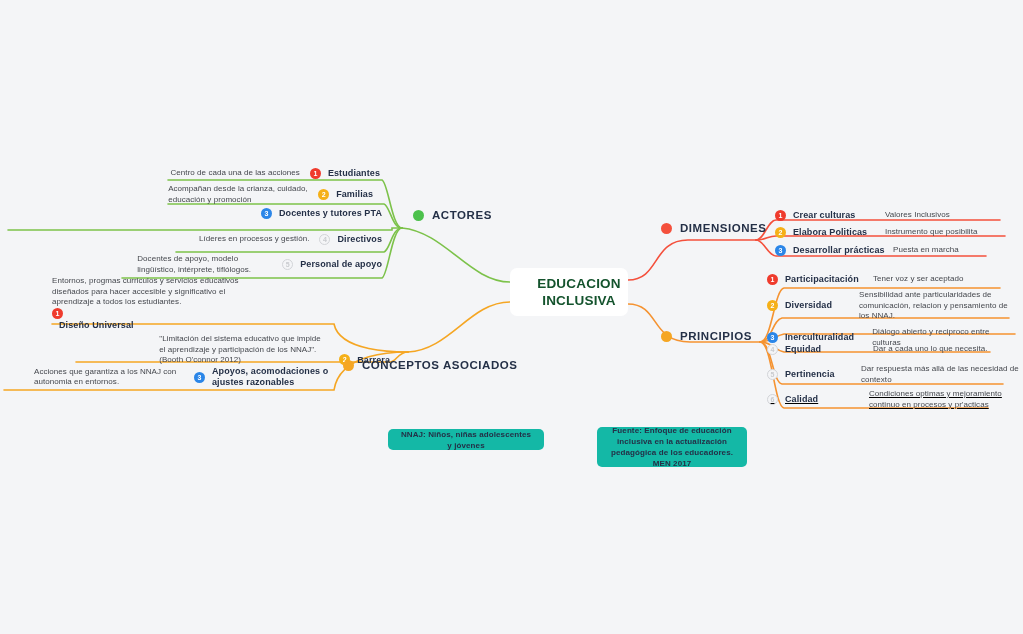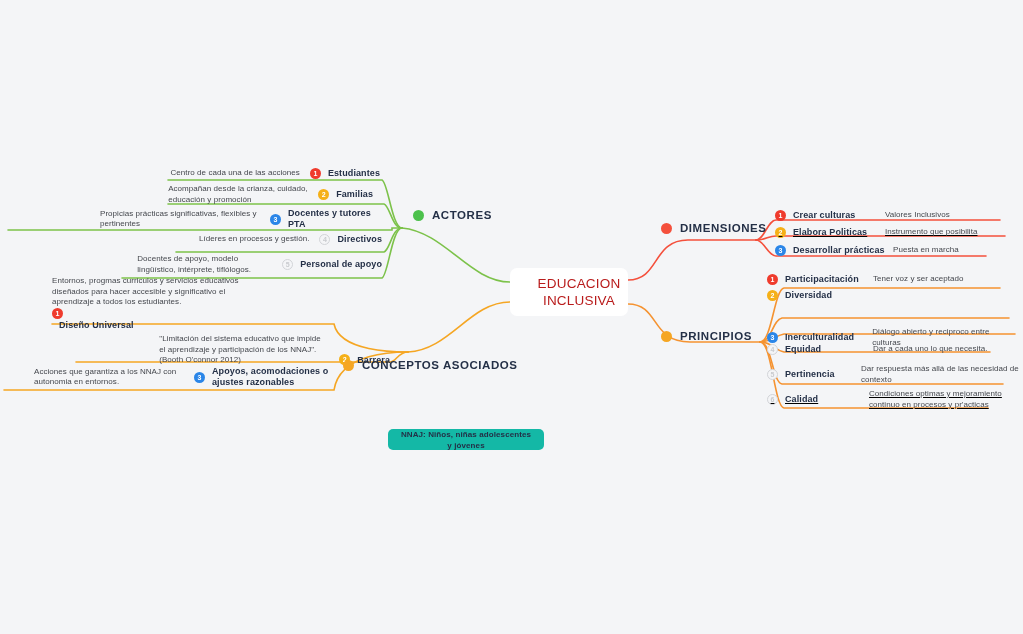--- a/index.html
+++ b/index.html
@@ -28,23 +28,23 @@
     left: 510px; top: 268px;
     width: 118px; height: 48px;
     background: #ffffff;
     border-radius: 7px;
     display: flex; flex-direction: column;
     align-items: center; justify-content: center;
     z-index: 6;
   }
   .center-node .l1, .center-node .l2 {
     font-size: 13.5px;
-    font-weight: normal;
+    font-weight: bold;
     letter-spacing: .2px;
-    color: #b91c1c;
+    color: #14532d;
     line-height: 17px;
     margin-left: 20px;
   }
 
   
   .branch-head {
     position: absolute;
     display: flex; align-items: center;
     gap: 8px;
     z-index: 5;
@@ -194,21 +194,20 @@
     <span class="title">Estudiantes</span>
   </div>
 
   <div class="leaf left-desc" style="left:161px; top:184px; width:212px; justify-content:flex-end;">
     <span class="desc" style="max-width:140px">Acompañan desde la crianza, cuidado, educación y promoción</span>
     <span class="badge" style="background:#f5b018">2</span>
     <span class="title">Familias</span>
   </div>
 
   <div class="leaf left-desc" style="left:100px; top:208px; width:282px; justify-content:flex-end;">
-    <span class="desc" style="max-width:160px">Propicias prácticas significativas, flexibles y pertinentes</span>
     <span class="badge" style="background:#2b86e8">3</span>
     <span class="title">Docentes y tutores PTA</span>
   </div>
 
   <div class="leaf left-desc" style="left:176px; top:234px; width:206px; justify-content:flex-end;">
     <span class="desc">Líderes en procesos y gestión.</span>
     <span class="badge pale">4</span>
     <span class="title">Directivos</span>
   </div>
 
@@ -235,41 +234,42 @@
     <span class="badge" style="background:#2b86e8">3</span>
     <span class="title" style="max-width:122px">Apoyos, acomodaciones o ajustes razonables</span>
   </div>
 
   <div class="leaf" style="left:775px; top:210px; width:232px;">
     <span class="badge" style="background:#ef3b2d">1</span>
     <span class="title" style="width:92px">Crear culturas</span>
     <span class="desc">Valores Inclusivos</span>
   </div>
 
-  <div class="leaf" style="left:775px; top:227px; width:232px;text-decoration:underline;">
+  <div class="leaf" style="left:775px; top:227px; width:232px;">
     <span class="badge" style="background:#f5b018">2</span>
     <span class="title" style="width:92px">Elabora Politicas</span>
     <span class="desc">Instrumento que posibilita</span>
   </div>
 
   <div class="leaf" style="left:775px; top:245px; width:232px;">
     <span class="badge" style="background:#2b86e8">3</span>
     <span class="title" style="width:100px">Desarrollar prácticas</span>
     <span class="desc">Puesta en marcha</span>
   </div>
 
   <div class="leaf" style="left:767px; top:274px; width:250px;">
     <span class="badge" style="background:#ef3b2d">1</span>
     <span class="title" style="width:88px">Participacitación</span>
     <span class="desc">Tener voz y ser aceptado</span>
   </div>
 
   <div class="leaf" style="left:767px; top:290px; width:252px; align-items:center;">
     <span class="badge" style="background:#f5b018">2</span>
     <span class="title" style="width:88px">Diversidad</span>
+    <span class="desc" style="max-width:160px">Sensibilidad ante particularidades de comunicación, relacion y pensamiento de los NNAJ.</span>
   </div>
 
   <div class="leaf" style="left:767px; top:327px; width:252px;">
     <span class="badge" style="background:#2b86e8">3</span>
     <span class="title" style="width:88px">Inerculturalidad</span>
     <span class="desc">Diálogo abierto y reciproco entre culturas</span>
   </div>
 
   <div class="leaf" style="left:767px; top:344px; width:252px;">
     <span class="badge pale">4</span>
@@ -286,14 +286,17 @@
   <div class="leaf" style="left:767px; top:389px; width:252px; align-items:center;text-decoration:underline;">
     <span class="badge pale">6</span>
     <span class="title" style="width:88px">Calidad</span>
     <span class="desc" style="max-width:150px">Condiciones optimas y mejoramiento continuo en procesos y pr'acticas</span>
   </div>
 
   <div class="note" style="left:388px; top:429px; width:156px; height:21px;">
     <span>NNAJ: Niños, niñas adolescentes y jóvenes</span>
   </div>
 
+  <div class="note" style="left:597px; top:427px; width:150px; height:40px;">
+    <span>Fuente: Enfoque de educación inclusiva en la actualización pedagógica de los educadores.  MEN 2017</span>
+  </div>
 
 </div>
 
 </body></html>

